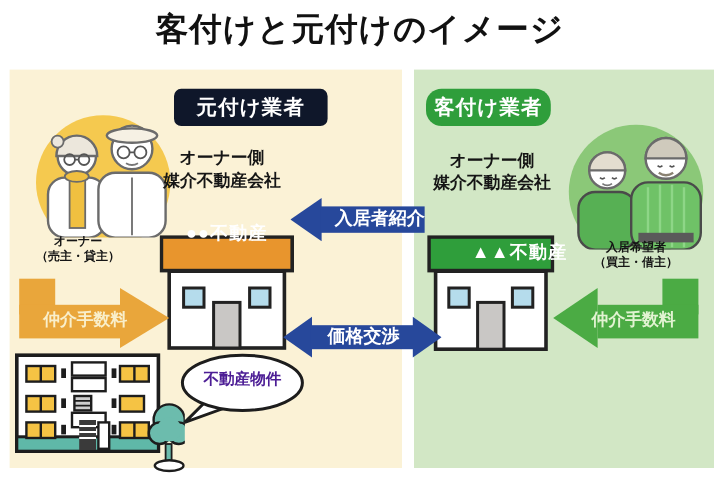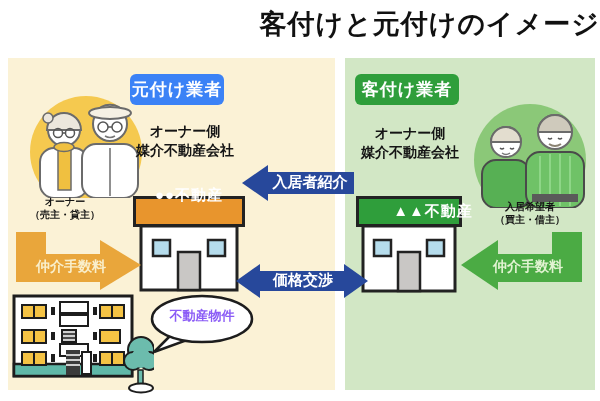--- a/index.html
+++ b/index.html
@@ -2,56 +2,56 @@
 <html><head>
 <meta charset="utf-8">
 <style>
   html,body{margin:0;padding:0;background:#ffffff;}
   #stage{
     position:relative;width:600px;height:401px;background:#ffffff;overflow:hidden;
     font-family:"Liberation Sans","DejaVu Sans",sans-serif;color:#1a1a1a;
   }
   .abs{position:absolute;}
   #page-title{
-    top:6px;left:0;width:600px;text-align:right;
+    top:6px;left:0;width:600px;text-align:center;
     font-size:27px;font-weight:900;letter-spacing:1px;color:#111;
   }
   .panel{top:58px;height:332px;}
   #panel-left{left:8px;width:327px;background:#FBF2D6;}
   #panel-right{left:345px;width:250px;background:#D2E7C5;}
   .badge{
     top:74px;height:31px;border-radius:6px;color:#fff;
     font-size:17px;font-weight:800;text-align:center;line-height:31px;letter-spacing:1px;
   }
-  #badge-left{left:130px;width:94px;background:#3b82f6;}
-  #badge-right{left:355px;width:104px;background:#2F9E3B;}
+  #badge-left{left:145px;width:128px;background:#0f172a;}
+  #badge-right{left:355px;width:104px;background:#2F9E3B;border-radius:13px;}
   .subtitle{
     text-align:center;font-size:14px;font-weight:800;line-height:1.35;color:#151515;
   }
   #subtitle-left{left:98px;top:122px;width:174px;}
   #subtitle-right{left:348px;top:124px;width:124px;}
   .person-label{
     text-align:center;font-size:10px;font-weight:800;line-height:1.25;color:#151515;
   }
   #person-label-left{left:6px;top:196px;width:118px;}
   #person-label-right{left:468px;top:201px;width:124px;}
   .sign-text{
     text-align:center;color:#ffffff;font-size:15px;font-weight:800;line-height:26px;letter-spacing:1px;
   }
   #sign-text-left{left:133px;top:182px;width:112px;}
   #sign-text-right{left:356px;top:198px;width:106px;padding-left:24px;}
   .blue-arrow-label{
     text-align:center;color:#ffffff;font-size:15px;font-weight:800;
   }
-  #referral-label{left:266px;top:173px;width:88px;}
+  #referral-label{left:266px;top:173px;width:88px;text-align:right;}
   #negotiation-label{left:262px;top:271px;width:82px;}
   .fee-label{text-align:center;font-size:14px;font-weight:800;}
   #fee-label-left{left:20px;top:258px;width:102px;color:#F9EFCB;}
   #fee-label-right{left:478px;top:258px;width:100px;color:#E2F3D2;}
-  #bubble-label{left:154px;top:307px;width:96px;text-align:center;font-size:13px;font-weight:800;color:#8b5cf6;}
+  #bubble-label{left:154px;top:307px;width:96px;text-align:center;font-size:13px;font-weight:800;color:#4c1d95;}
   svg{display:block;}
 </style>
 </head>
 <body>
 
 <div id="stage">
 
   <div id="page-title" class="abs">客付けと元付けのイメージ</div>
 
   <div id="panel-left" class="abs panel"></div>

